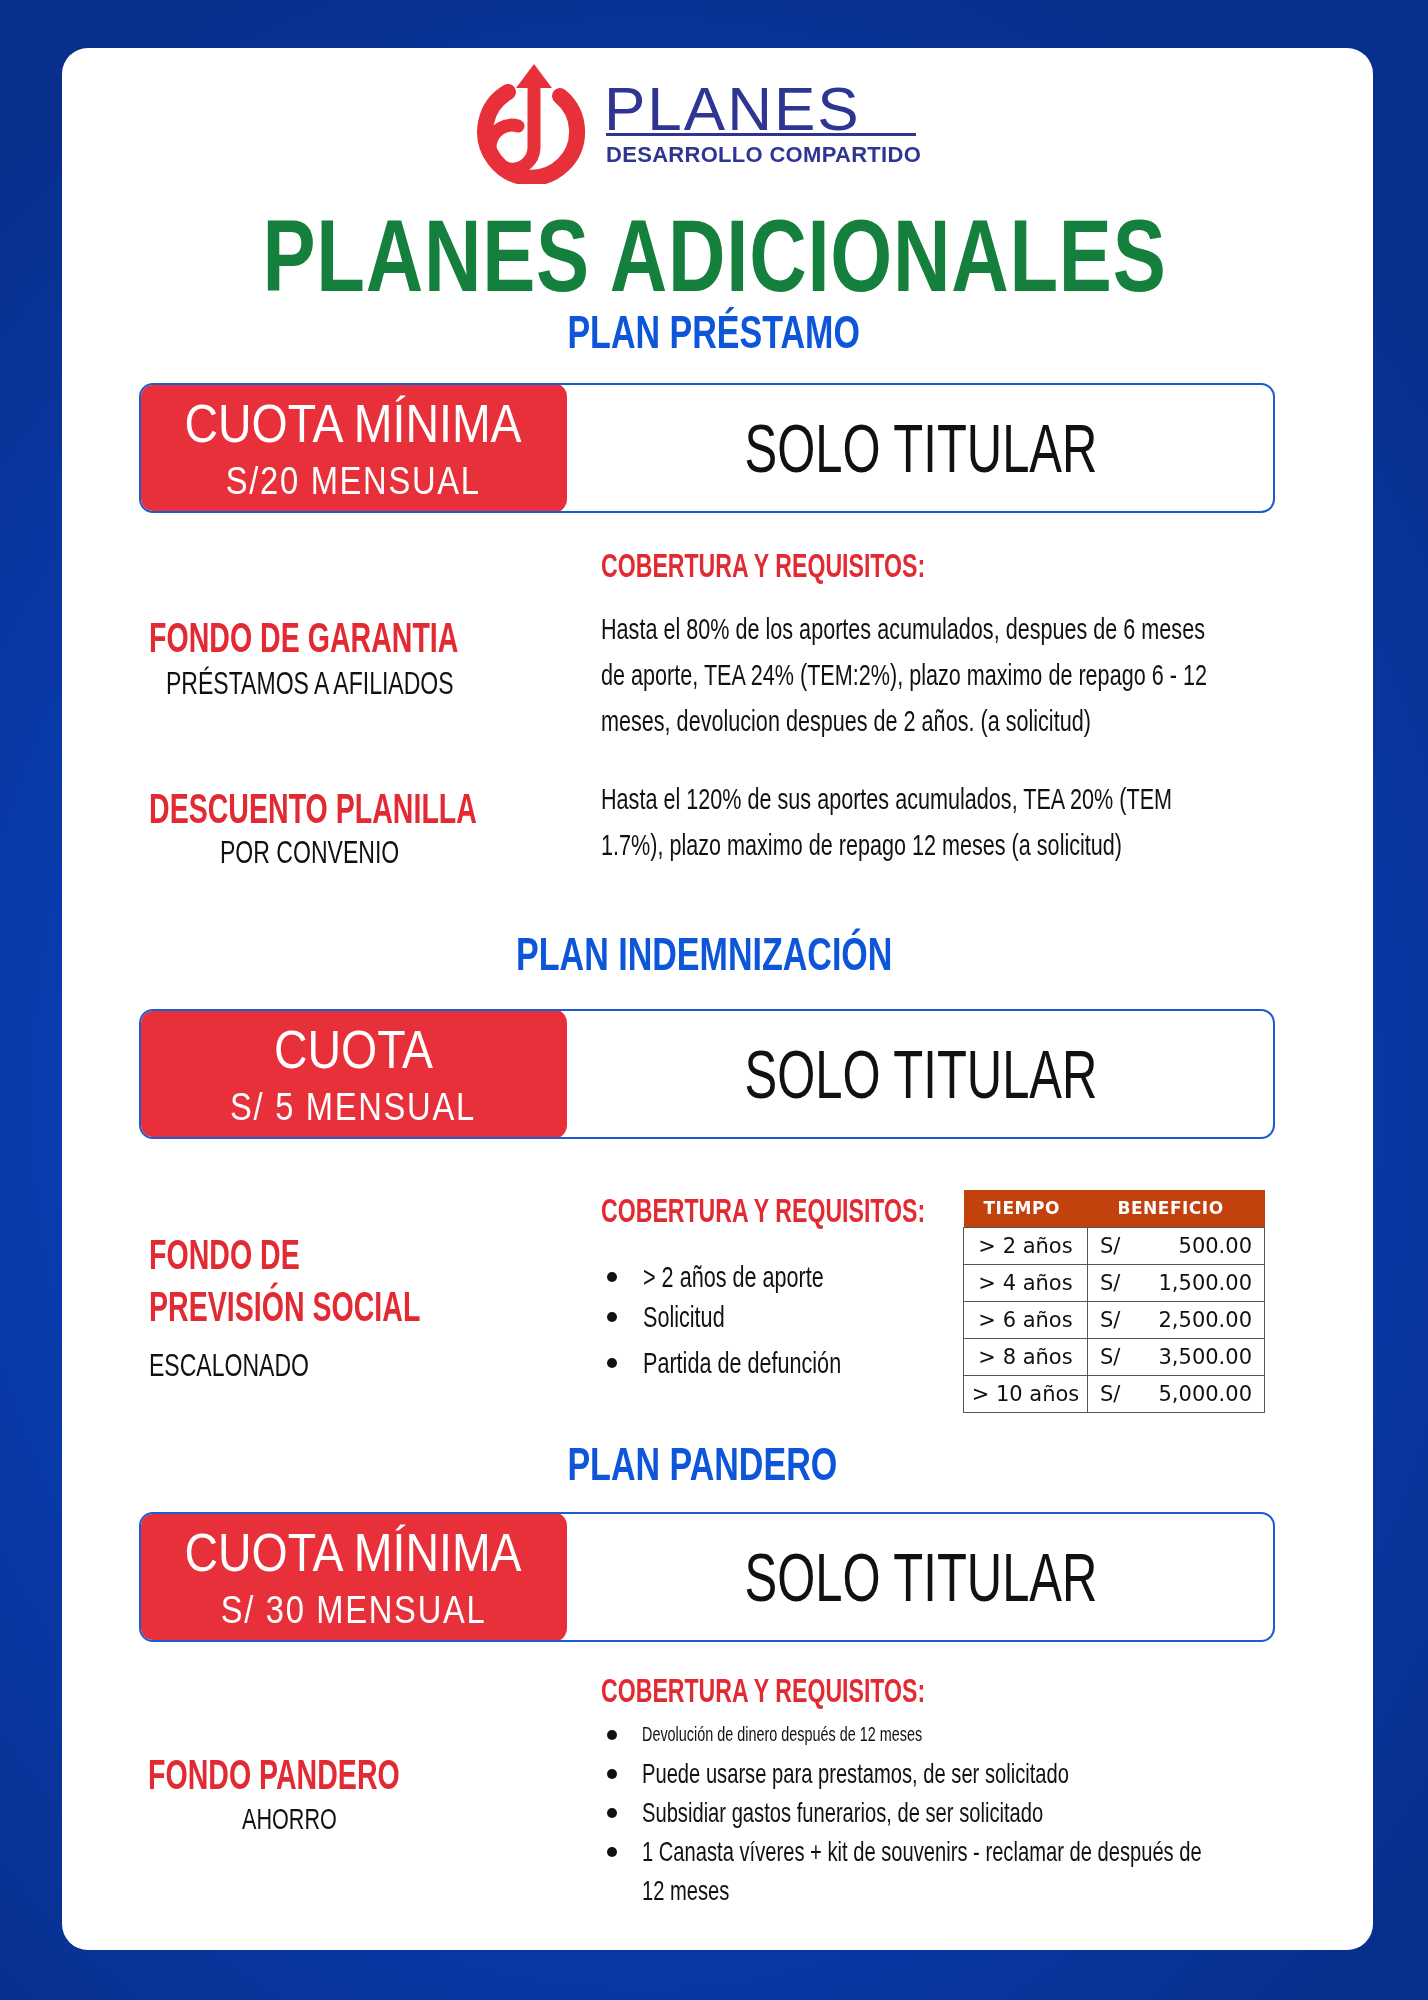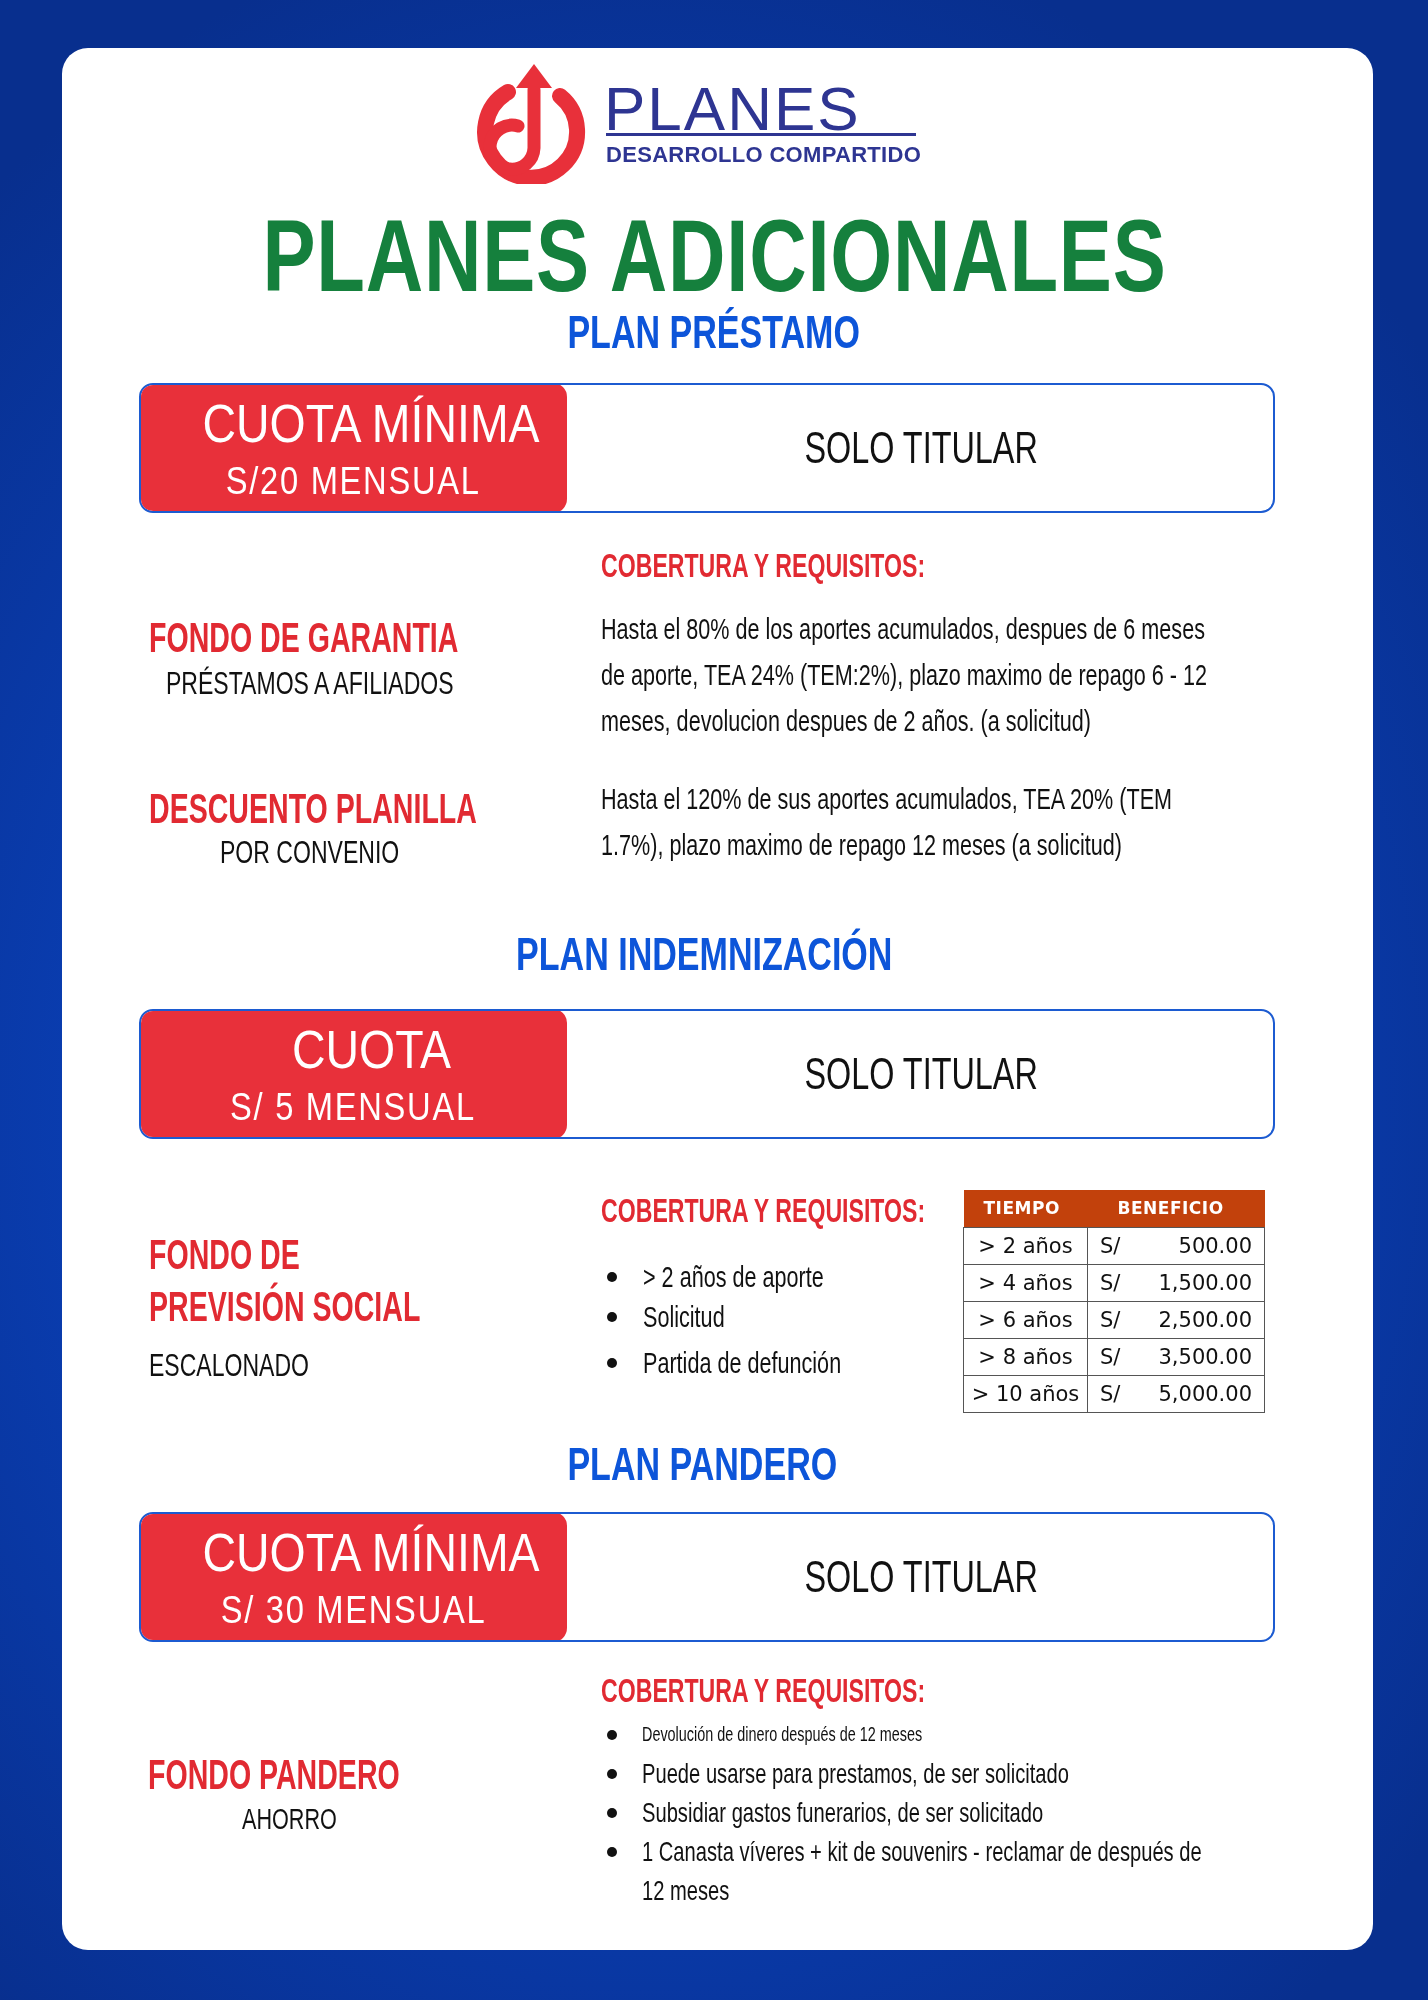--- a/index.html
+++ b/index.html
@@ -31,26 +31,26 @@
   .plan-title .cond { transform: scaleX(0.74); }
 
   .cuota-box {
     position: absolute; left: 139px; width: 1136px; height: 130px;
     border: 2.5px solid #1c5bd1; border-radius: 14px; background: #fff; overflow: hidden;
   }
   .cuota-red {
     position: absolute; left: -2px; top: -2px; width: 428px; height: 130px;
     background: #e8303a; border-radius: 14px; color: #fff; text-align: center;
   }
-  .cuota-red .line1 { position: absolute; left: 0; width: 100%; font-size: 54px; line-height: 56px; margin-left: 18px; }
+  .cuota-red .line1 { position: absolute; left: 0; width: 100%; font-size: 54px; line-height: 56px; }
   .cuota-red .line2 { position: absolute; left: 0; width: 100%; font-size: 38px; line-height: 40px; letter-spacing: 2px; }
   .cuota-red .cond { transform-origin: center center; transform: scaleX(0.86); }
   .cuota-solo {
     position: absolute; left: 428px; right: 0; top: 0; height: 151px;
-    text-align: center; font-size: 45px; line-height: 126px; color: #111;
+    text-align: center; font-size: 68px; line-height: 126px; color: #111;
   }
   .cuota-solo .cond { transform-origin: center center; transform: scaleX(0.72); }
 
   .red-head { font-size: 34px; font-weight: bold; color: #e12a32; line-height: 38px; }
   .red-head .cond { transform: scaleX(0.68); }
   .fund-name { font-size: 42px; font-weight: bold; color: #e12a32; line-height: 46px; }
   .fund-name .cond { transform: scaleX(0.68); }
   .fund-sub { font-size: 32px; color: #111; line-height: 36px; }
   .fund-sub .cond { transform: scaleX(0.72); }
 

